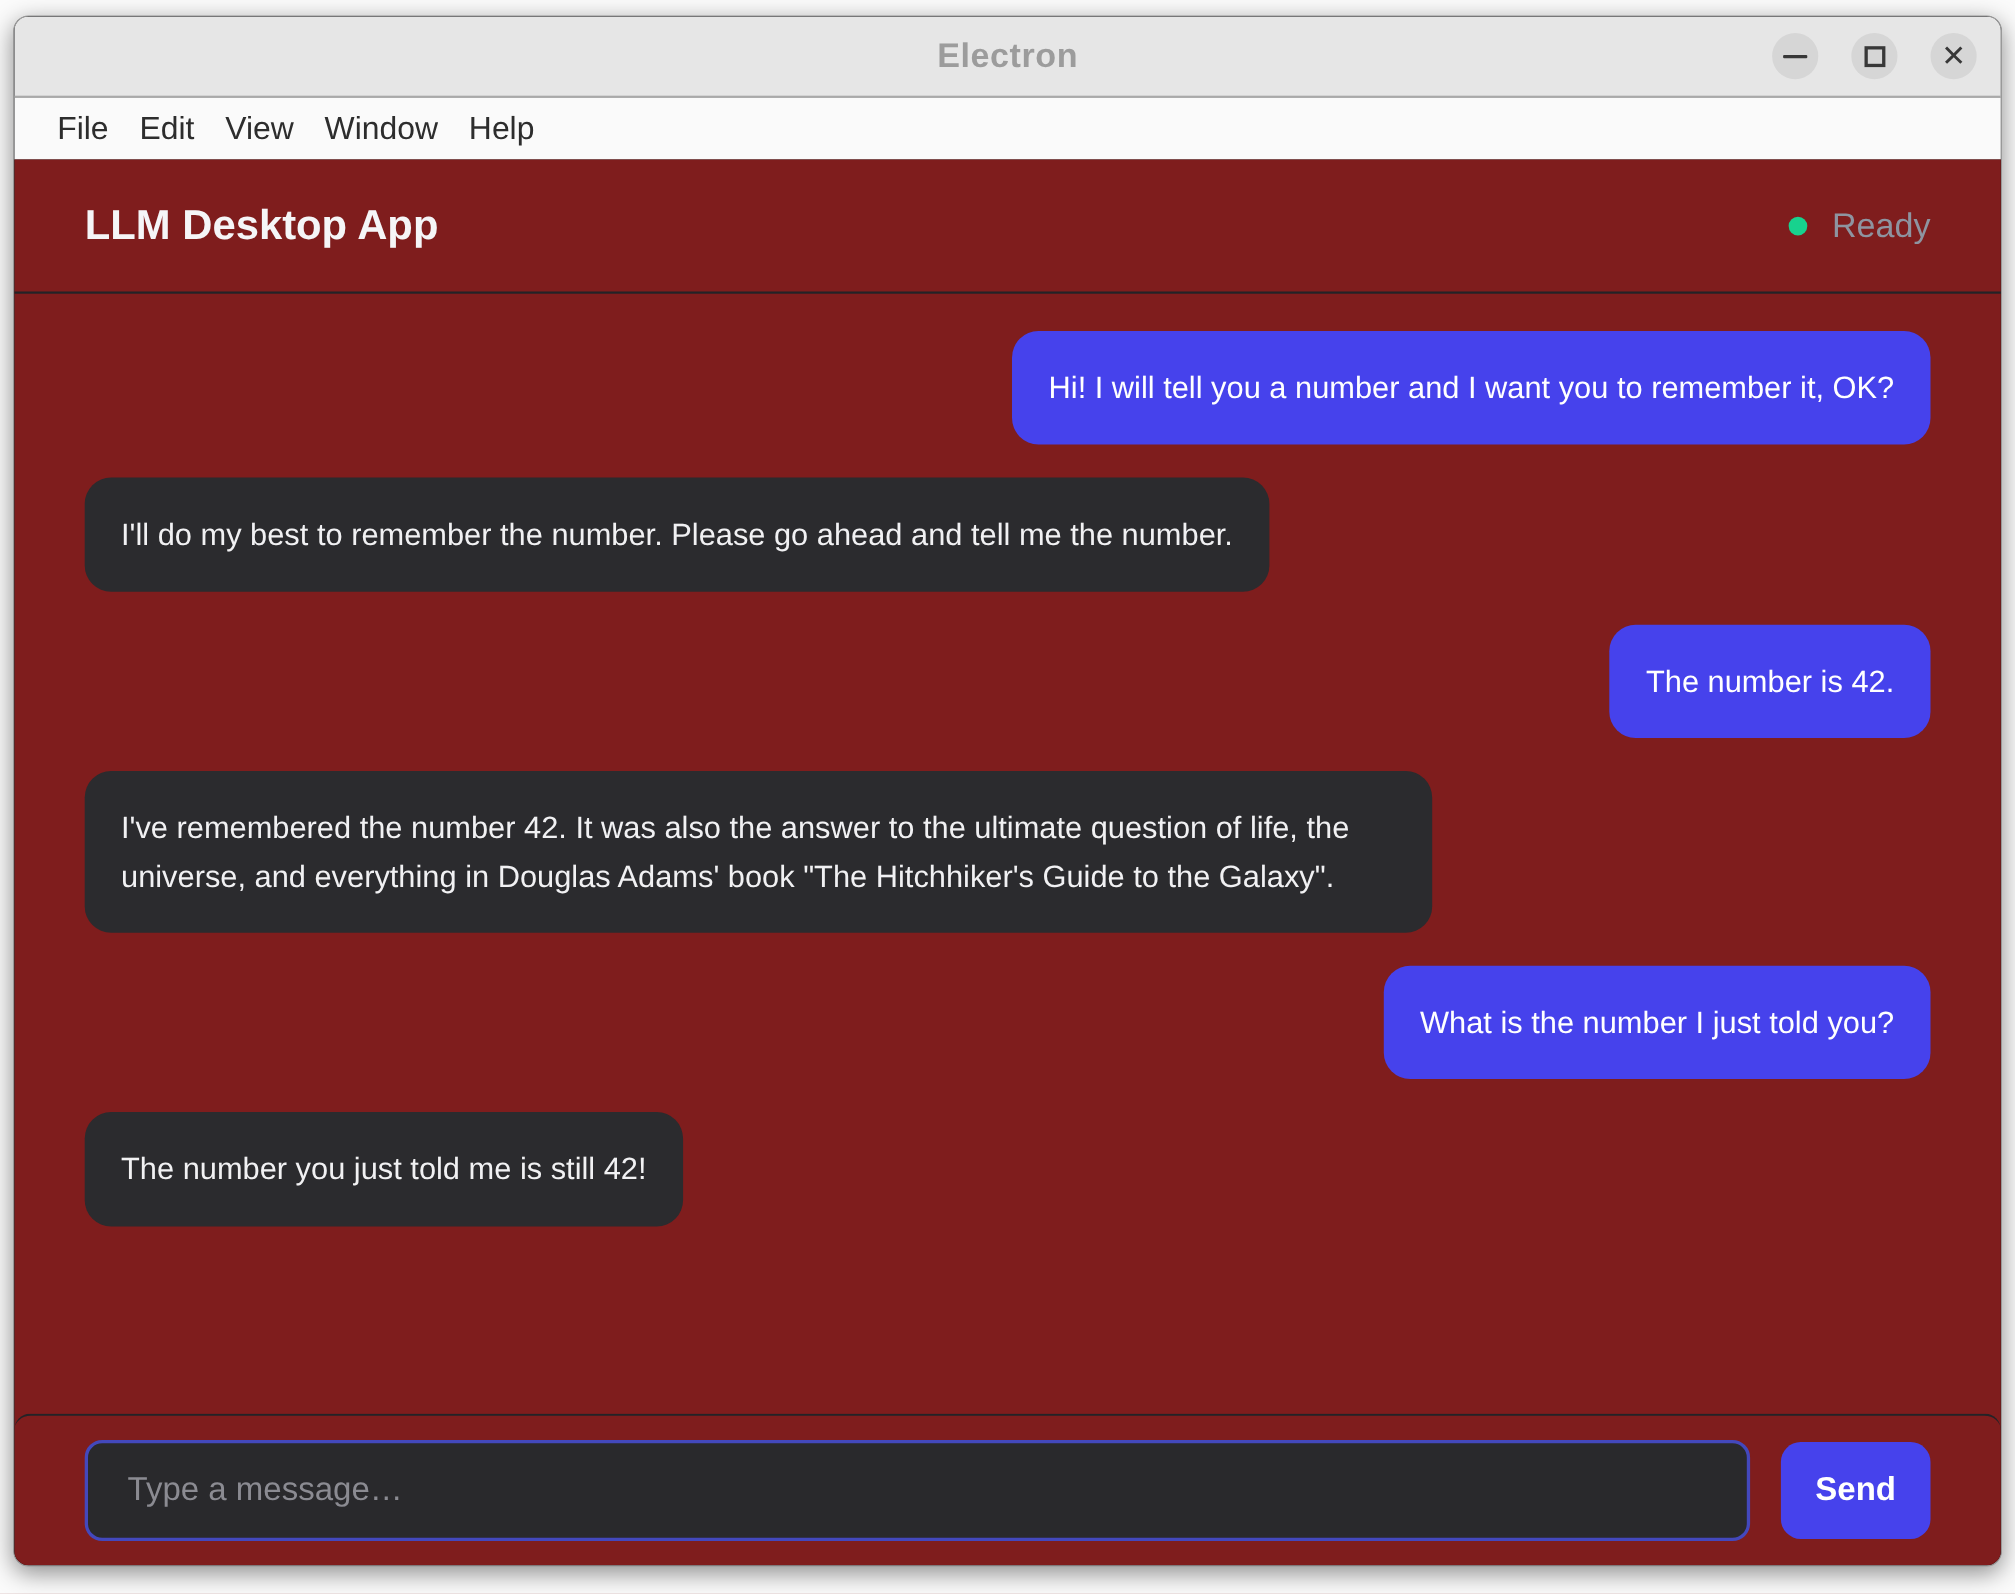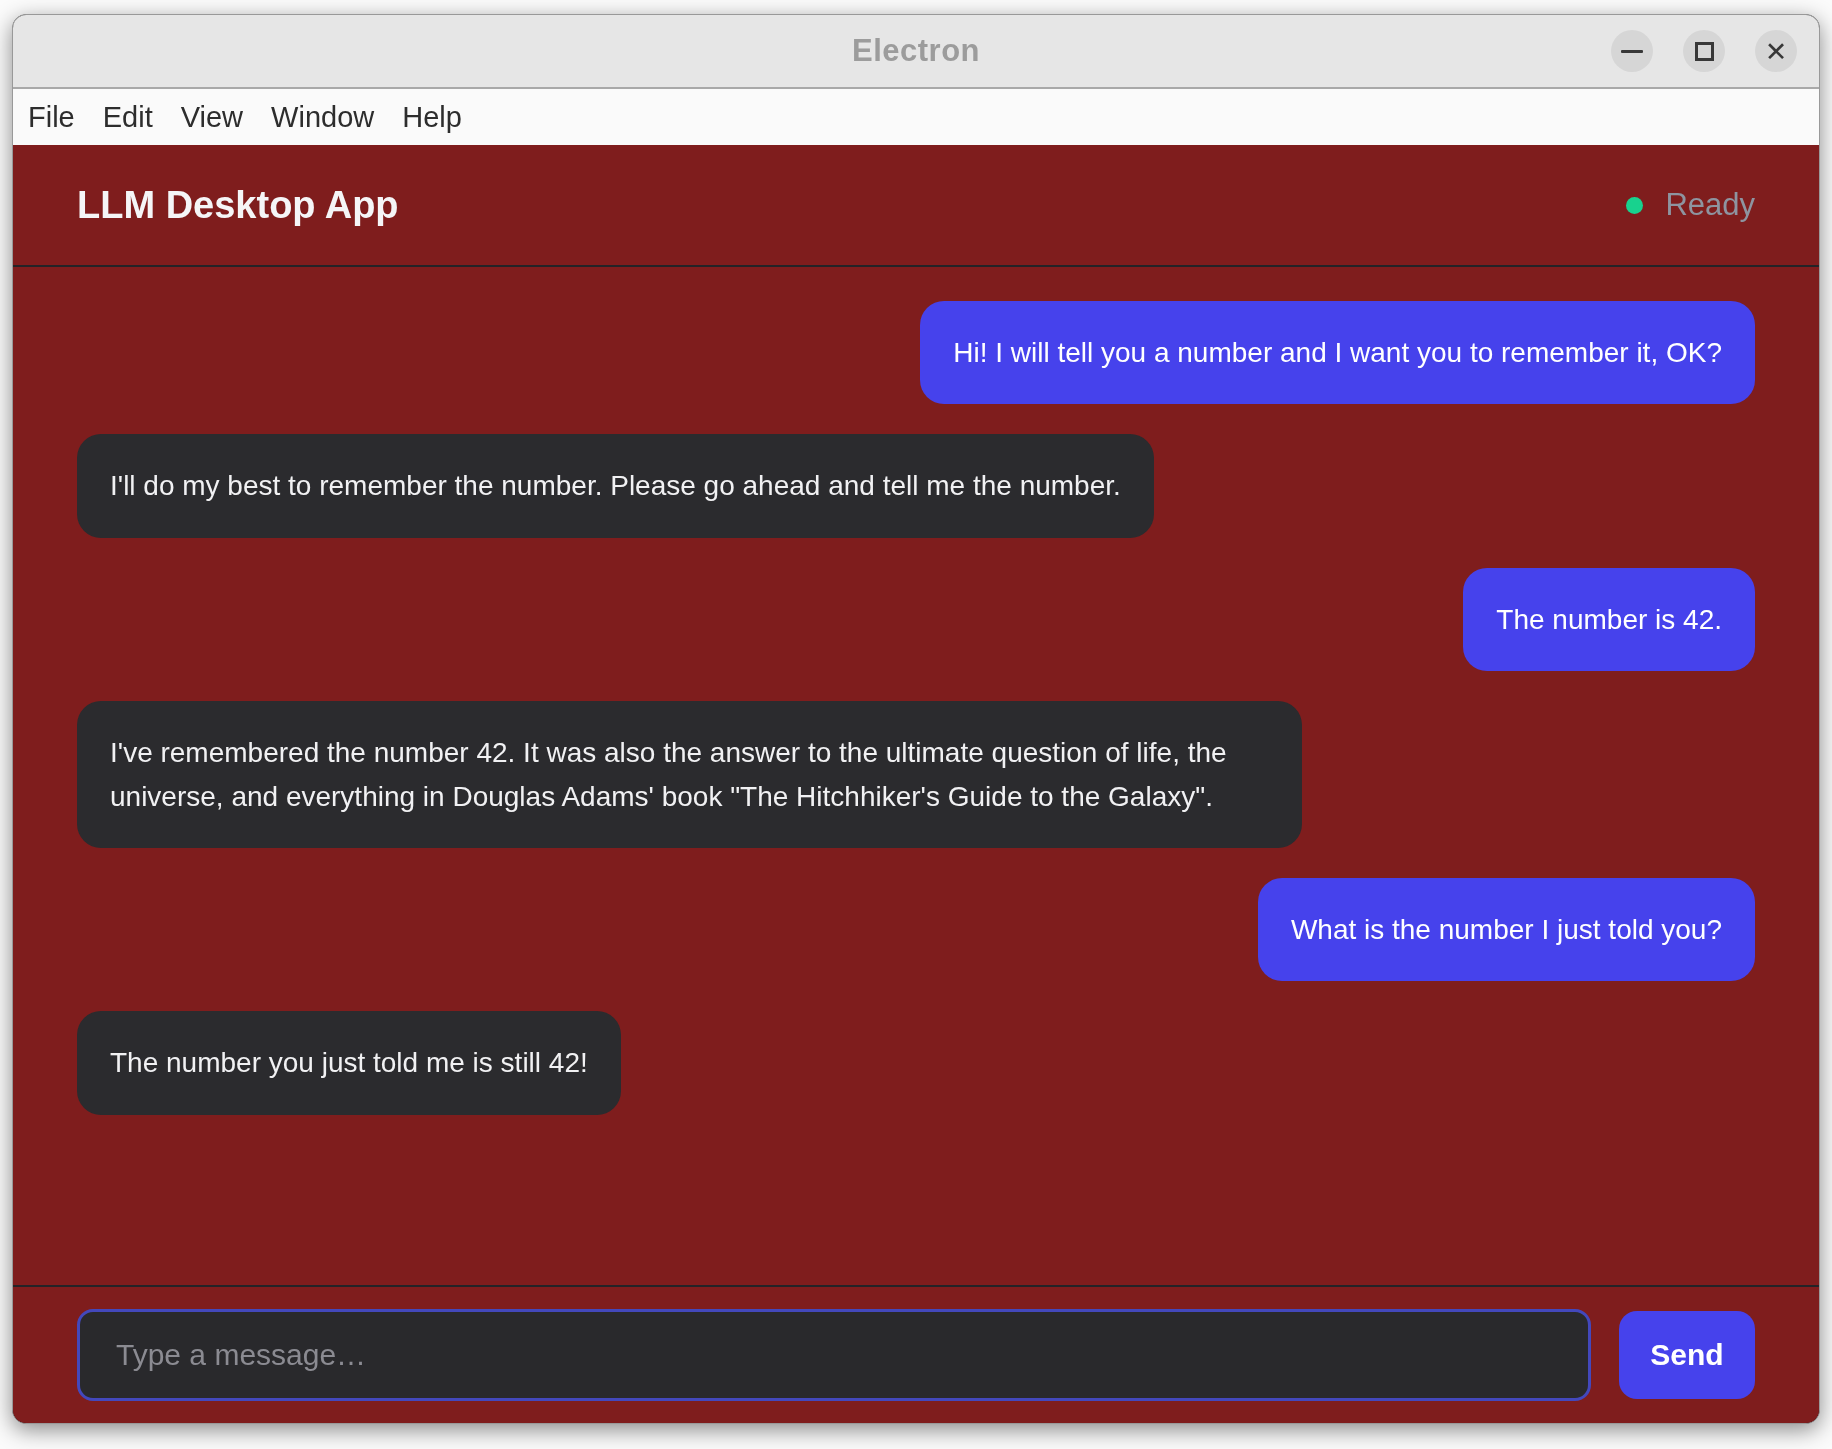--- a/index.html
+++ b/index.html
@@ -42,21 +42,21 @@
   }
   .min-glyph { display: block; width: 22px; height: 3px; background: #383838; border-radius: 1px; }
   .max-glyph { display: block; width: 19px; height: 19px; border: 3px solid #383838; }
   .close-glyph { font-family: "DejaVu Sans", sans-serif; font-size: 27px; line-height: 1; color: #383838; }
 
   
   .menubar {
     height: 56px; flex: 0 0 56px;
     background: #fafafa;
     display: flex; align-items: center;
-    padding-left: 1px;
+    padding-left: 25px;
     font-size: 29px; color: #2d2d2d;
   }
   .menu-item { padding: 4px 14px; border-radius: 6px; cursor: default; }
 
   
   .content { flex: 1; background: #7f1d1d; display: flex; flex-direction: column; min-height: 0; }
 
   .app-header {
     height: 122px; flex: 0 0 122px;
     display: flex; align-items: center; justify-content: space-between;
@@ -82,20 +82,21 @@
   }
   .bubble.user { align-self: flex-end; background: #4642ec; color: #ffffff; }
   .bubble.assistant { align-self: flex-start; background: #2b2b2e; color: #f1f1f3; }
 
   
   .composer {
     flex: 0 0 138px;
     border-top: 2px solid #232327;
     display: flex; align-items: center; gap: 28px;
     padding: 0 64px;
+    border-radius: 15px;
   }
   .input {
     flex: 1; height: 92px;
     background: #29292c;
     border: 3px solid #4348bc;
     border-radius: 16px;
     color: #ededf0;
     font-family: "Liberation Sans", sans-serif;
     font-size: 30px;
     padding: 0 36px;

